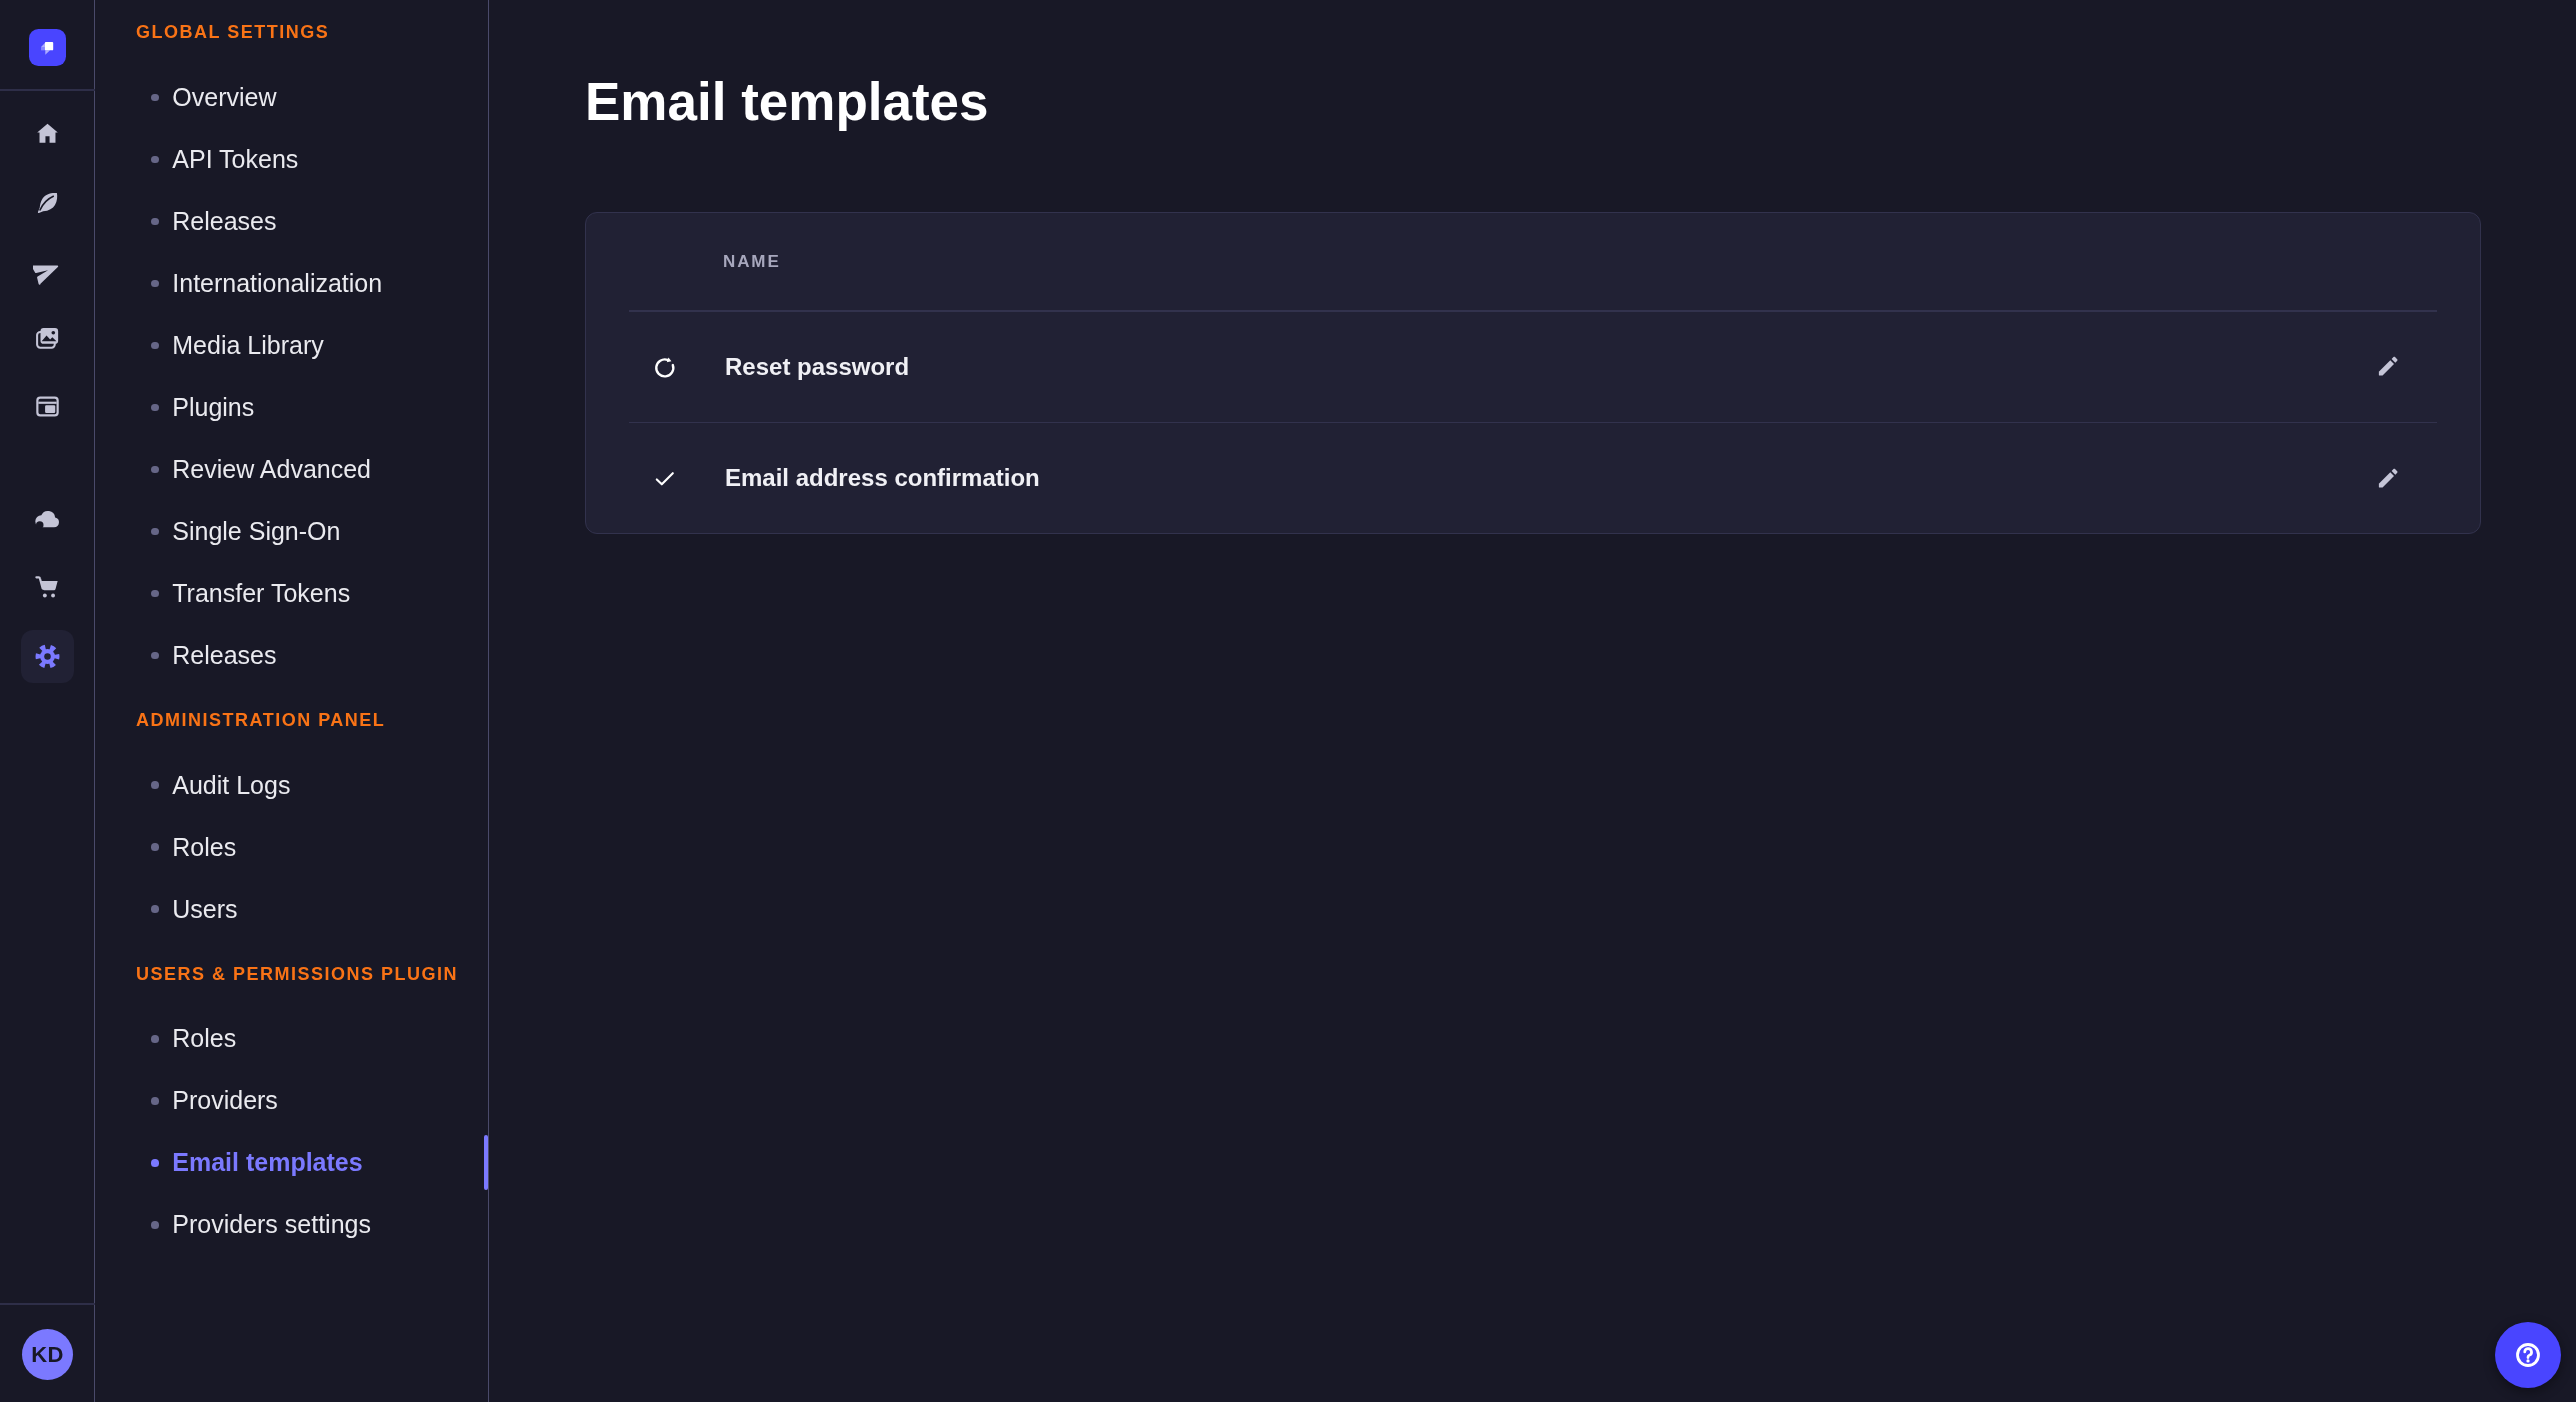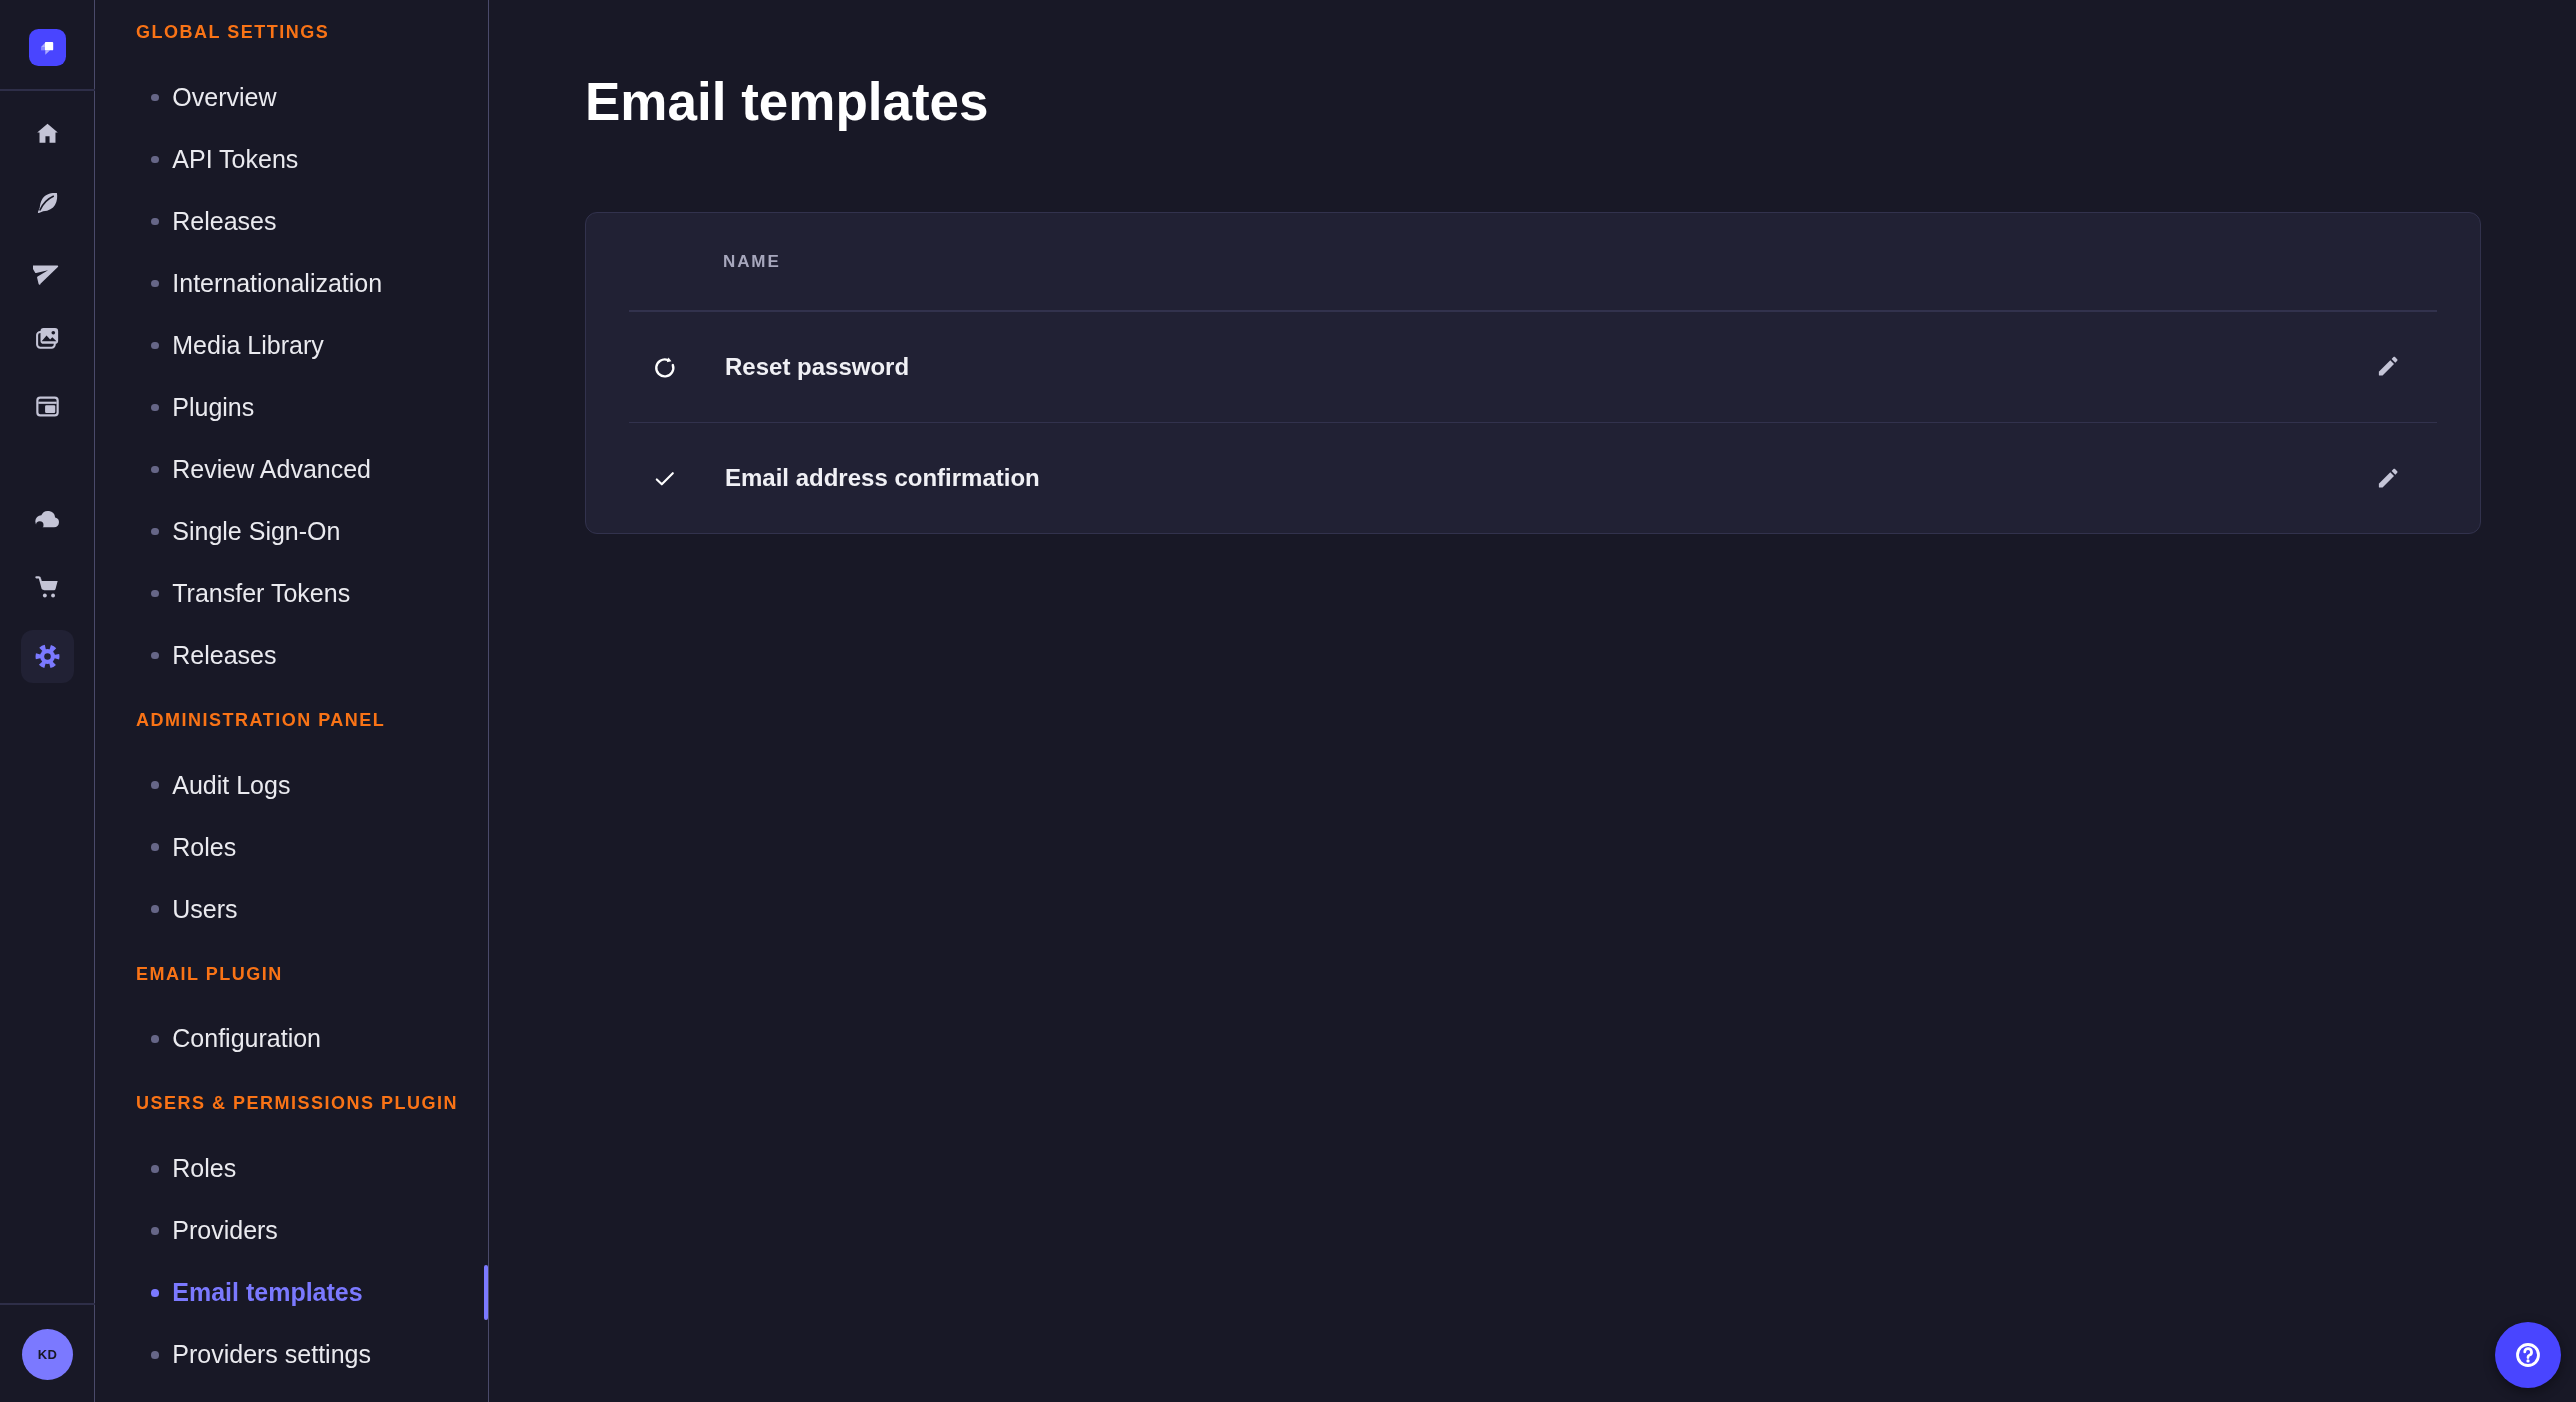--- a/index.html
+++ b/index.html
@@ -34,21 +34,21 @@
   .rail-spacer { height: 44px; }
   .rail-btn.active { height: 72px; }
   .rail-btn.active .active-pill {
     width: 53px; height: 53px; border-radius: 12px; background: #212134;
     display: flex; align-items: center; justify-content: center; color: #7b79ff;
   }
   .rail-bottom { position: absolute; bottom: 0; left: 0; width: 95px; display: flex; flex-direction: column; align-items: center; }
   .rail-bottom .rail-divider { margin-top: 0; }
   .avatar {
     width: 51px; height: 51px; border-radius: 50%; background: #7b79ff;
-    color: #181826; font-size: 13px; font-weight: bold;
+    color: #181826; font-size: 22px; font-weight: bold;
     display: flex; align-items: center; justify-content: center;
     margin: 24px 0 22px 0; cursor: pointer; letter-spacing: 0.4px;
   }
 
   
   .subnav {
     width: 394px; flex: 0 0 394px; height: 1402px;
     border-right: 1.7px solid #4a4a6a;
     padding-top: 19px; position: relative; background: #181826;
     overflow: hidden;
@@ -240,27 +240,20 @@
     <div class="nav-item">
         <span class="bullet"></span>
         <span>Roles</span>
       </div>
     <div class="nav-item">
         <span class="bullet"></span>
         <span>Users</span>
       </div>
   </div>
 
-  <div class="section">
-    <div class="section-header">EMAIL PLUGIN</div>
-    <div class="nav-item">
-        <span class="bullet"></span>
-        <span>Configuration</span>
-      </div>
-  </div>
 
   <div class="section">
     <div class="section-header">USERS &amp; PERMISSIONS PLUGIN</div>
     <div class="nav-item">
         <span class="bullet"></span>
         <span>Roles</span>
       </div>
     <div class="nav-item">
         <span class="bullet"></span>
         <span>Providers</span>

